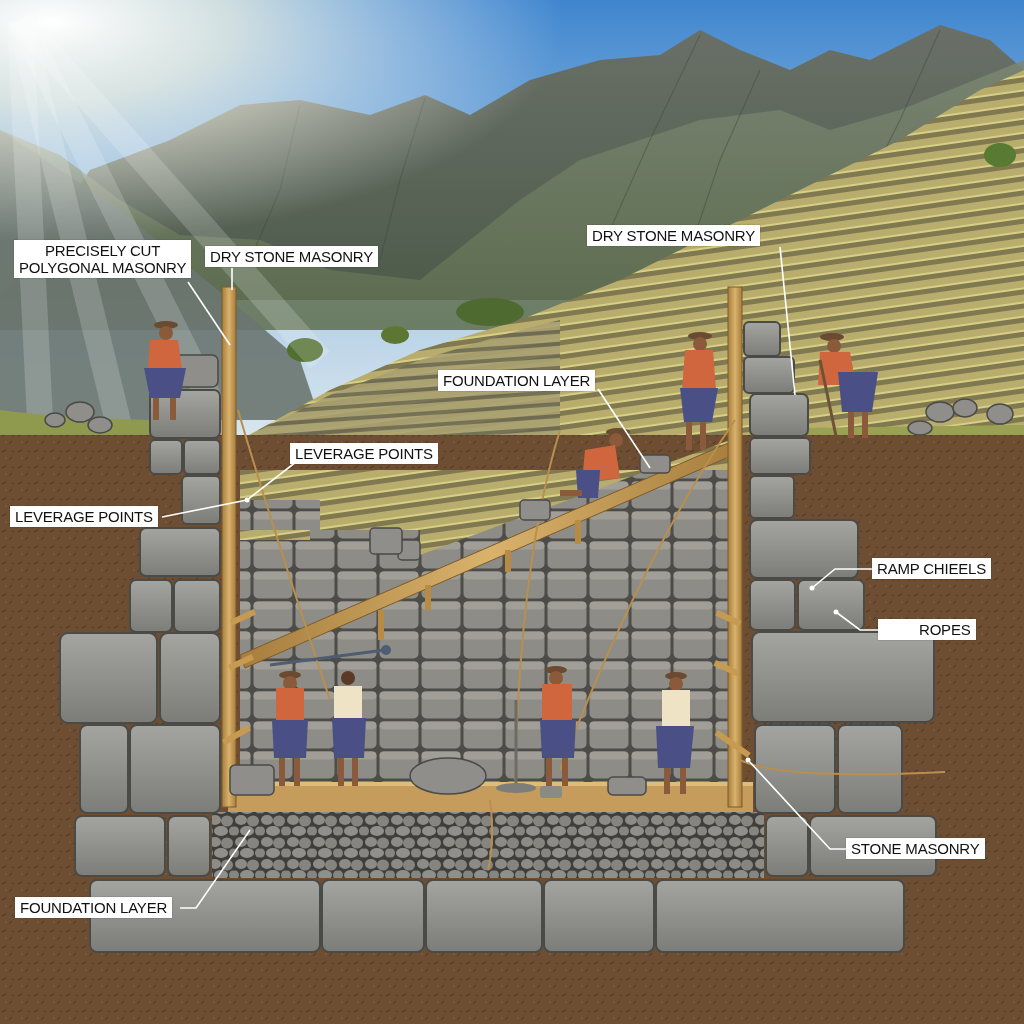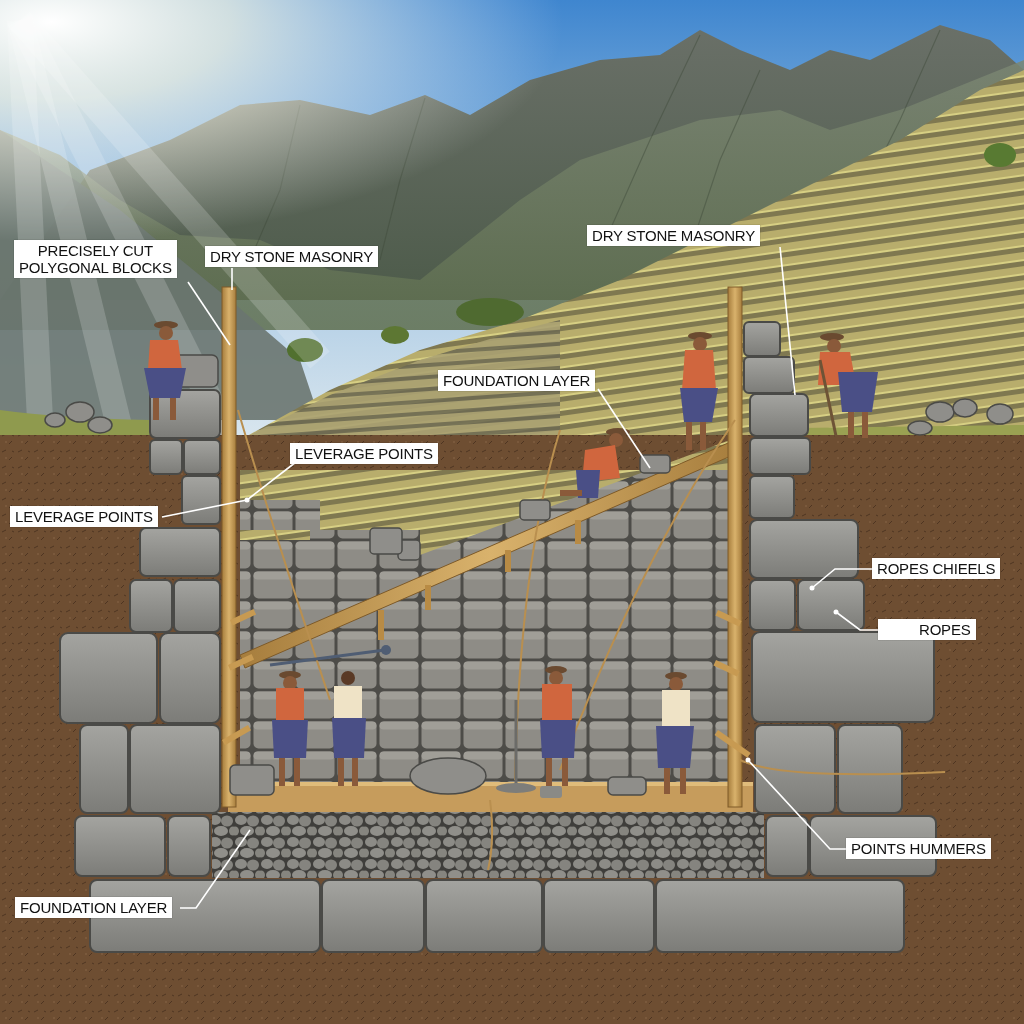--- a/index.html
+++ b/index.html
@@ -311,22 +311,22 @@
   </g>
   <g fill="#ffffff">
     <circle cx="812" cy="588" r="2.5"></circle>
     <circle cx="836" cy="612" r="2.5"></circle>
     <circle cx="748" cy="760" r="2.5"></circle>
     <circle cx="247" cy="500" r="2.5"></circle>
   </g>
 </svg>
 
 <div class="label" style="left:14px; top:240px;">PRECISELY CUT
-POLYGONAL BLOCKS</div>
+POLYGONAL MASONRY</div>
 <div class="label" style="left:205px; top:246px;">DRY STONE MASONRY</div>
 <div class="label" style="left:587px; top:225px;">DRY STONE MASONRY</div>
 <div class="label" style="left:438px; top:370px;">FOUNDATION LAYER</div>
 <div class="label" style="left:290px; top:443px;">LEVERAGE POINTS</div>
 <div class="label" style="left:10px; top:506px;">LEVERAGE POINTS</div>
-<div class="label" style="left:872px; top:558px;">ROPES CHIEELS</div>
+<div class="label" style="left:872px; top:558px;">RAMP CHIEELS</div>
 <div class="label" style="left:878px; top:619px;padding-left:41px;">ROPES</div>
-<div class="label" style="left:846px; top:838px;">POINTS HUMMERS</div>
+<div class="label" style="left:846px; top:838px;">STONE MASONRY</div>
 <div class="label" style="left:15px; top:897px;">FOUNDATION LAYER</div>
 
 </body></html>

